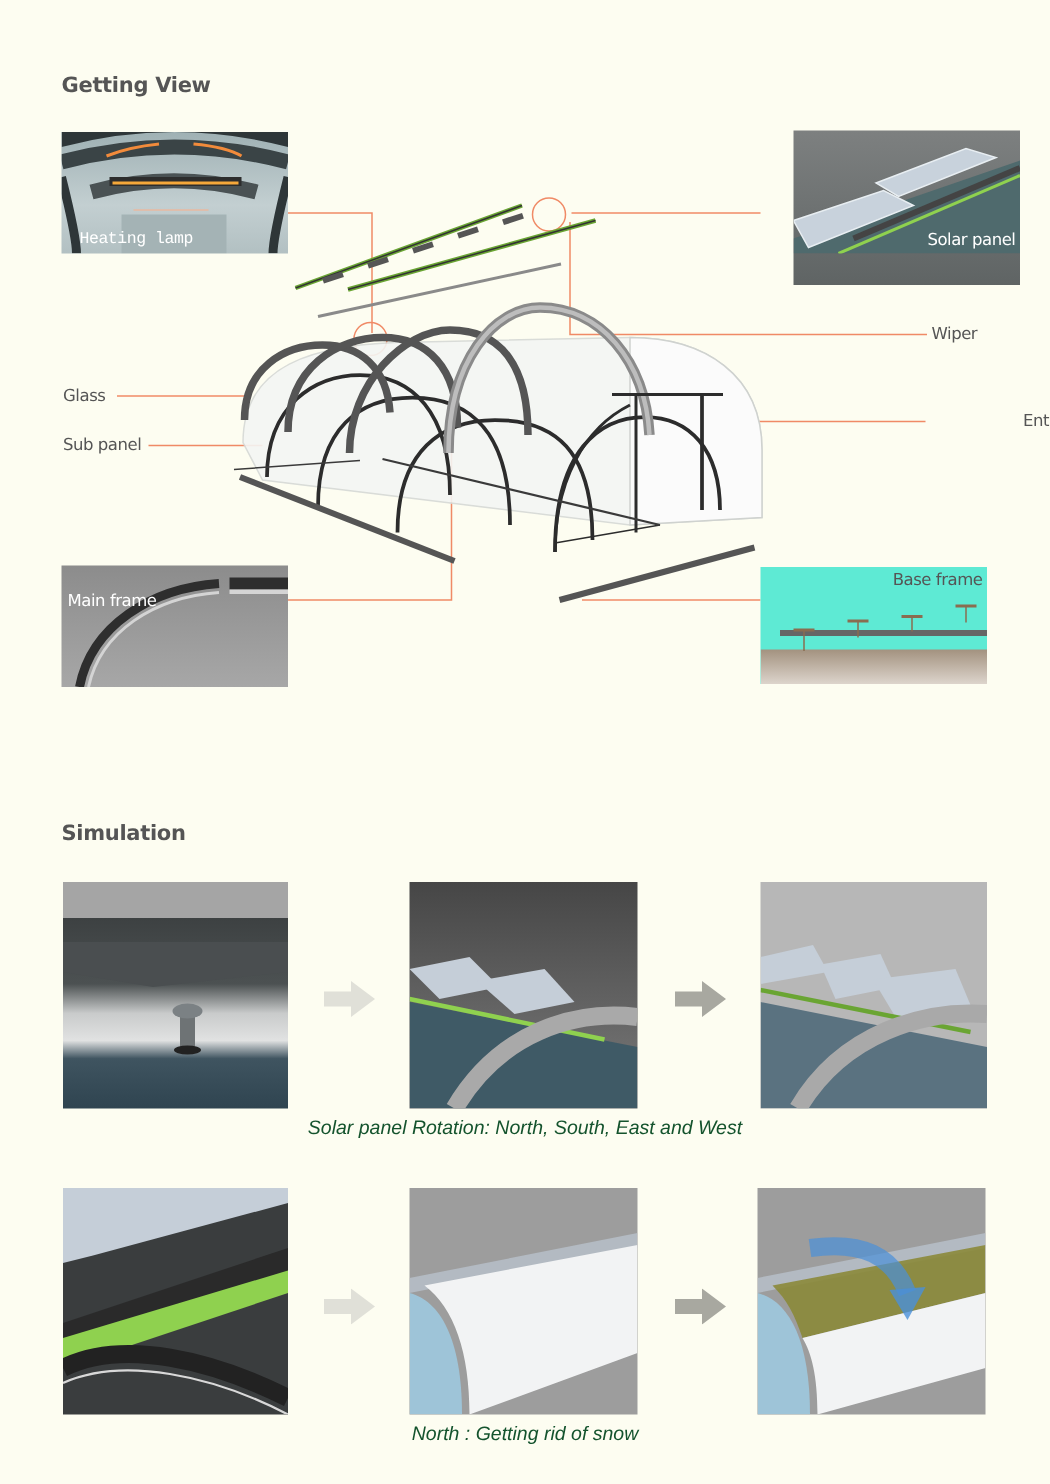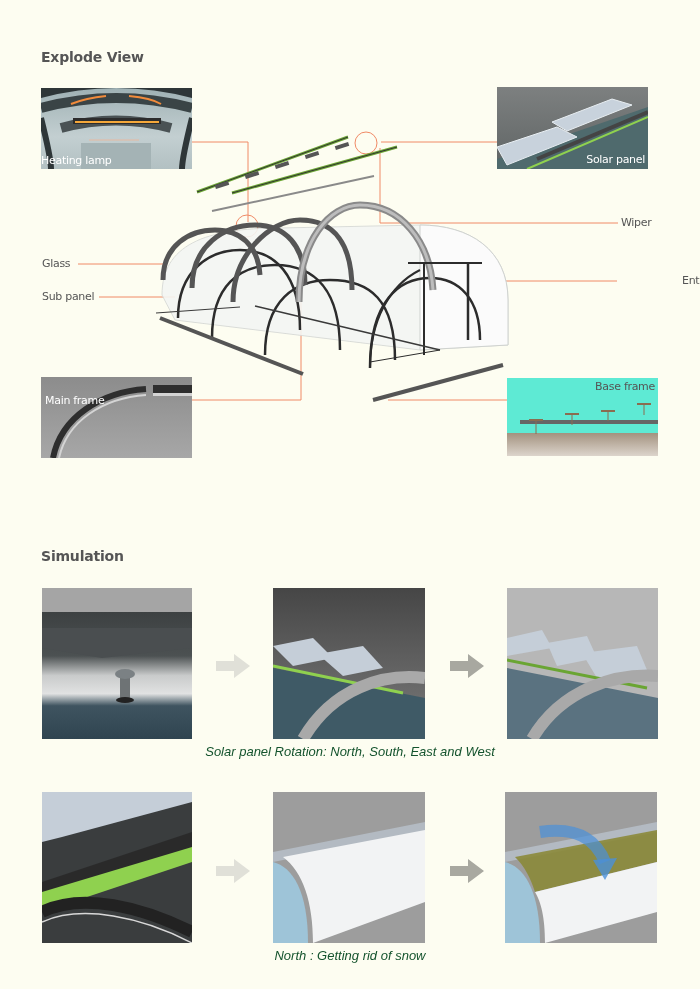--- a/index.html
+++ b/index.html
@@ -27,21 +27,21 @@
   }
   .caption {
     position: absolute; font-style: italic; font-size: 13px; color: #14532d;
     font-family: "Liberation Sans", sans-serif; text-align: center; width: 700px; left: 0;
   }
   svg { display: block; }
 </style>
 </head>
 <body>
 
-<div class="abs section-title" style="left:41px; top:49px;">Explode View</div>
+<div class="abs section-title" style="left:41px; top:49px;">Getting View</div>
 
 <svg class="abs" style="left:0; top:0;" width="700" height="989">
 
   <g stroke="#f08a66" stroke-width="1" fill="none">
     <polyline points="192,142 248,142 248,222"></polyline>
     <polyline points="381,142 507,142"></polyline>
     <polyline points="380,148 380,223 618,223"></polyline>
     <line x1="78" y1="264" x2="163" y2="264"></line>
     <line x1="99" y1="297" x2="175" y2="297"></line>
     <line x1="460" y1="281" x2="617" y2="281"></line>
@@ -107,24 +107,24 @@
     <path d="M20,40 Q75,25 130,40" stroke="#4a5254" stroke-width="10" fill="none"></path>
     <path d="M30,16 Q45,10 65,8" stroke="#f28b3b" stroke-width="2" fill="none"></path>
     <path d="M88,8 Q110,10 120,16" stroke="#f28b3b" stroke-width="2" fill="none"></path>
     <rect x="32" y="30" width="88" height="6" fill="#2d2d2d"></rect>
     <line x1="34" y1="34" x2="118" y2="34" stroke="#f5a83a" stroke-width="2"></line>
     <line x1="48" y1="52" x2="98" y2="52" stroke="#e8b9a0" stroke-width="1"></line>
     <rect x="40" y="55" width="70" height="26" fill="#a4b3b5"></rect>
     <path d="M0,30 Q10,70 10,81" stroke="#2e3638" stroke-width="6" fill="none"></path>
     <path d="M151,30 Q141,70 141,81" stroke="#2e3638" stroke-width="6" fill="none"></path>
   </svg>
-  <div class="cap" style="left:0; top:66px;">Heating lamp</div>
-</div>
-
-<div class="thumb" style="left:497px; top:87px; width:151px; height:82px; background:linear-gradient(180deg,#7d8080 0%,#5f6464 100%);">
+  <div class="cap" style="left:12px; top:66px;font-family:Liberation Mono, monospace;">Heating lamp</div>
+</div>
+
+<div class="thumb" style="left:529px; top:87px; width:151px; height:103px; background:linear-gradient(180deg,#7d8080 0%,#5f6464 100%);">
   <svg width="151" height="82" class="abs" style="left:0;top:0;">
     <path d="M0,72 L151,20 L151,82 L0,82 Z" fill="#4f6a6d"></path>
     <path d="M0,60 L60,40 L80,50 L10,78 Z" fill="#c8d2dc" stroke="#e8eef2"></path>
     <path d="M55,35 L115,12 L135,18 L70,44 Z" fill="#c8d2dc" stroke="#e8eef2"></path>
     <line x1="30" y1="82" x2="151" y2="30" stroke="#8fd14f" stroke-width="2"></line>
     <line x1="40" y1="72" x2="151" y2="25" stroke="#444" stroke-width="4"></line>
   </svg>
   <div class="cap" style="right:3px; top:66px;">Solar panel</div>
 </div>
 

